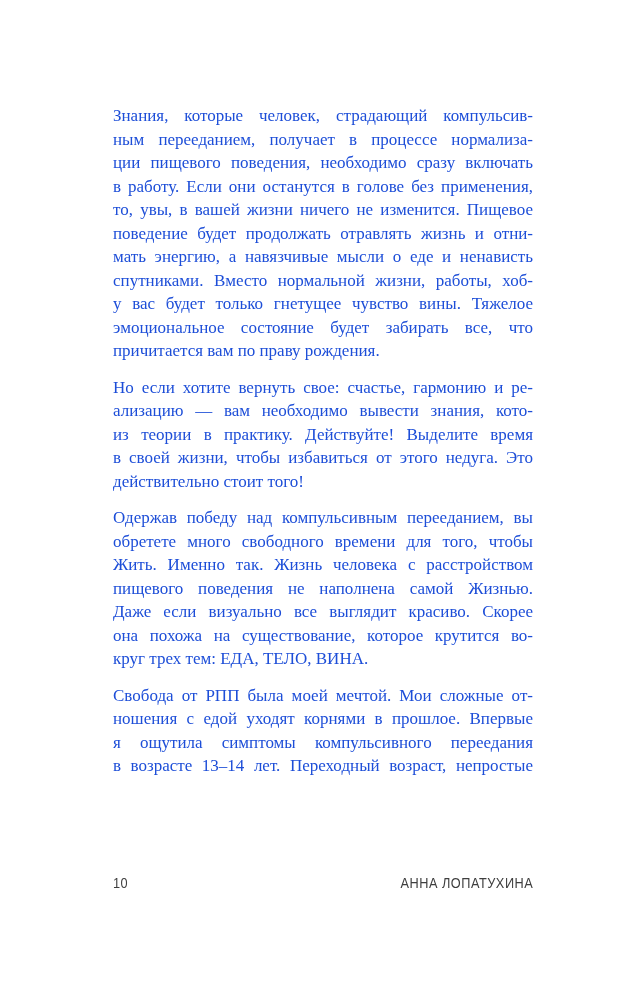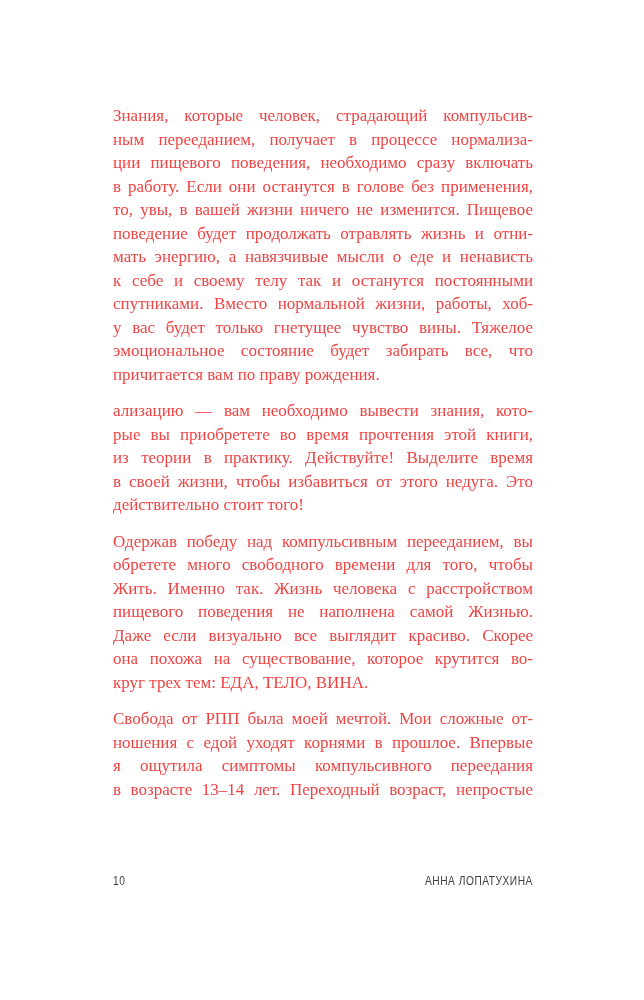--- a/index.html
+++ b/index.html
@@ -40,58 +40,57 @@
   }
   .footer {
     position: absolute;
     left: 113px;
     top: 874px;
     width: 420px;
     display: flex;
     justify-content: space-between;
     align-items: flex-end;
     font-family: "Liberation Sans", sans-serif;
-    font-size: 12px;
+    font-size: 15px;
     color: #3e3e3e;
     letter-spacing: 0.6px;
   }
   .page-num {
     display: inline-block;
     transform: scaleX(0.85);
     transform-origin: left center;
   }
   .author {
     display: inline-block;
     transform: scaleX(0.85);
     transform-origin: right center;
     white-space: pre;
   }
 </style>
 </head>
 <body>
 
 <div class="page" style="background: rgb(255, 255, 255);">
-  <div class="text-block" id="paragraphs" style="color: #ef4444;">
+  <div class="text-block" id="paragraphs" style="color: #1d4ed8;">
       <p class="para">
         <span class="line">Знания, которые человек, страдающий компульсив-</span>
         <span class="line">ным перееданием, получает в процессе нормализа-</span>
         <span class="line">ции пищевого поведения, необходимо сразу включать</span>
         <span class="line">в работу. Если они останутся в голове без применения,</span>
         <span class="line">то, увы, в вашей жизни ничего не изменится. Пищевое</span>
         <span class="line">поведение будет продолжать отравлять жизнь и отни-</span>
         <span class="line">мать энергию, а навязчивые мысли о еде и ненависть</span>
-        <span class="line">к себе и своему телу так и останутся постоянными</span>
         <span class="line">спутниками. Вместо нормальной жизни, работы, хоб-</span>
         <span class="line">у вас будет только гнетущее чувство вины. Тяжелое</span>
         <span class="line">эмоциональное состояние будет забирать все, что</span>
         <span class="line endline">причитается вам по праву рождения.</span>
       </p>
       <p class="para">
+        <span class="line">Но если хотите вернуть свое: счастье, гармонию и ре-</span>
         <span class="line">ализацию — вам необходимо вывести знания, кото-</span>
-        <span class="line">рые вы приобретете во время прочтения этой книги,</span>
         <span class="line">из теории в практику. Действуйте! Выделите время</span>
         <span class="line">в своей жизни, чтобы избавиться от этого недуга. Это</span>
         <span class="line endline">действительно стоит того!</span>
       </p>
       <p class="para">
         <span class="line">Одержав победу над компульсивным перееданием, вы</span>
         <span class="line">обретете много свободного времени для того, чтобы</span>
         <span class="line">Жить. Именно так. Жизнь человека с расстройством</span>
         <span class="line">пищевого поведения не наполнена самой Жизнью.</span>
         <span class="line">Даже если визуально все выглядит красиво. Скорее</span>

